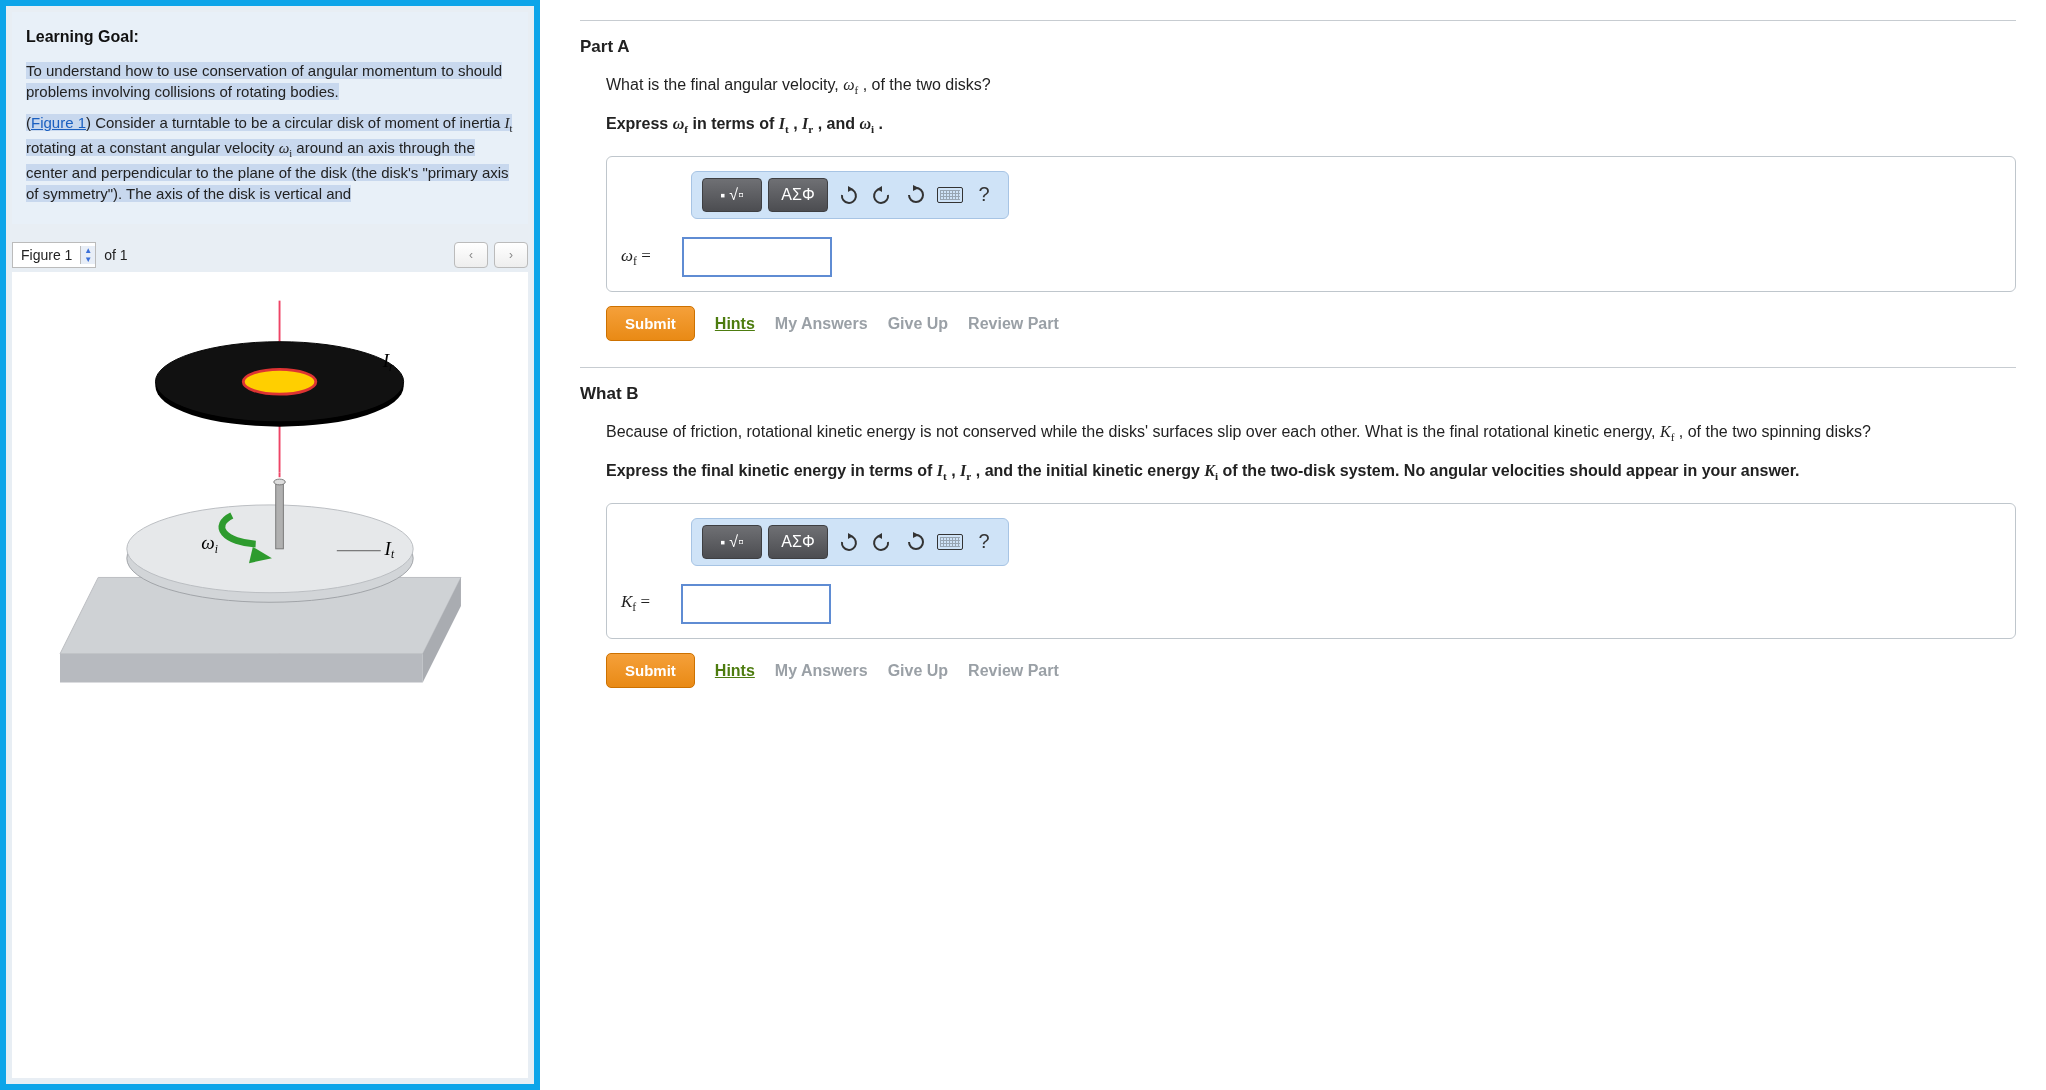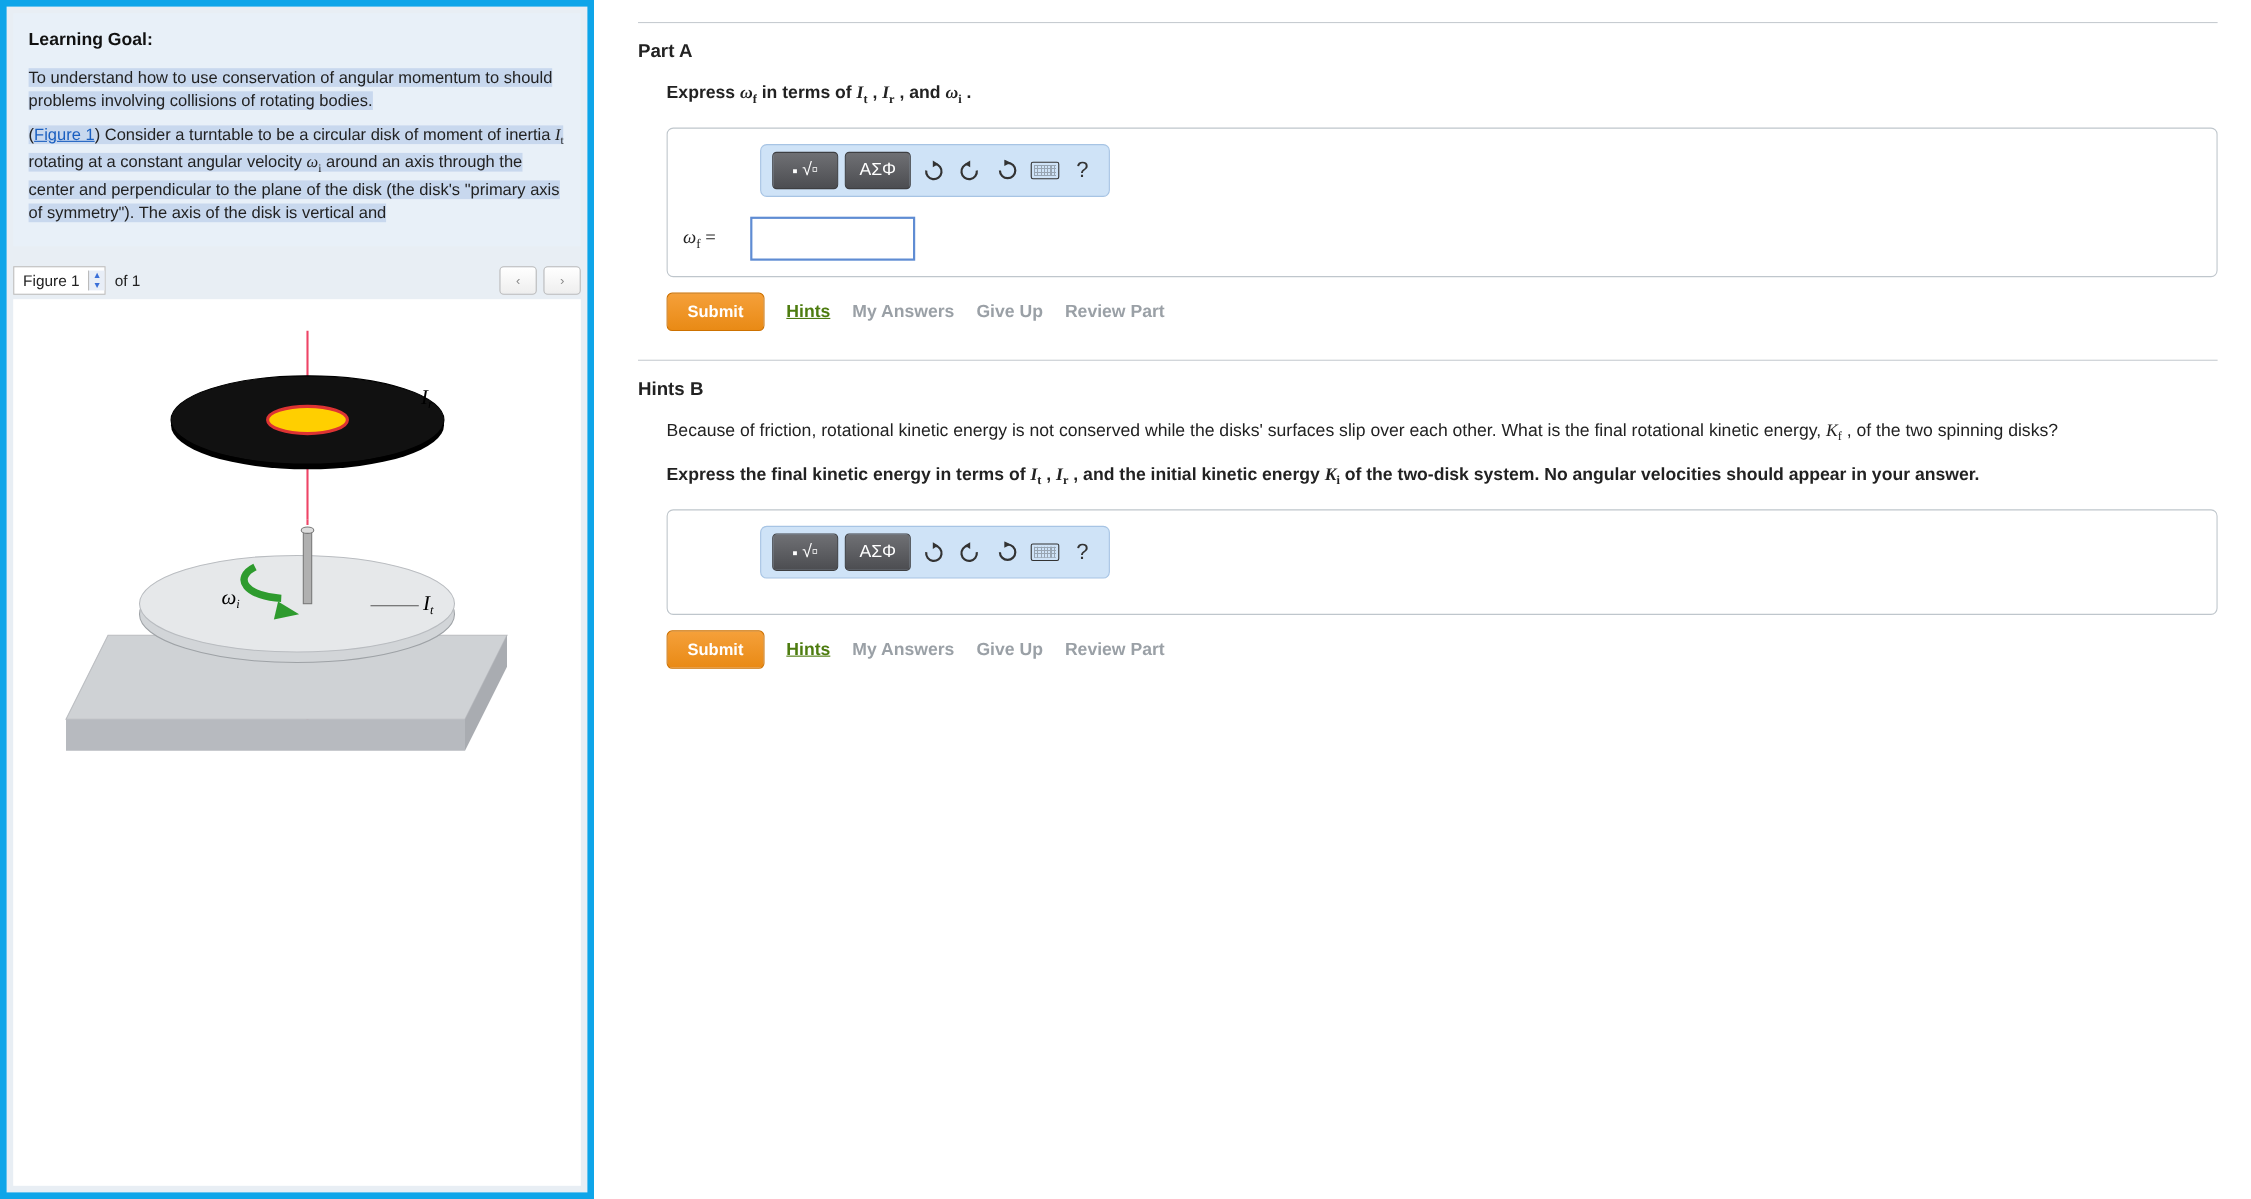--- a/index.html
+++ b/index.html
@@ -283,20 +283,23 @@
       </svg>
     </div>
   </div>
 
   <div class="right">
     <hr class="divider">
 
     <div class="part">
       <h2>Part A</h2>
       <div class="part-body">
+        <p class="question">
+          <span>What is the final angular velocity, </span><span class="math"><span>ω</span><span class="sub upright">f</span></span><span> , of the two disks?</span>
+        </p>
         <p class="instruct">
           <span>Express </span><span class="math"><span>ω</span><span class="sub upright">f</span></span><span> in terms of </span><span class="math"><span>I</span><span class="sub upright">t</span></span><span> , </span><span class="math"><span>I</span><span class="sub upright">r</span></span><span> , and </span><span class="math"><span>ω</span><span class="sub upright">i</span></span><span> .</span>
         </p>
 
         <div class="answer-box">
           <div class="toolbar-outer">
             <div class="toolbar">
               <button class="btn-dark">
                 <span style="font-size:14px;">▪</span>
                 <span>√▫</span>
@@ -340,21 +343,21 @@
           <span class="link-muted">My Answers</span>
           <span class="link-muted">Give Up</span>
           <span class="link-muted">Review Part</span>
         </div>
       </div>
     </div>
 
     <hr class="divider">
 
     <div class="part">
-      <h2>Hints B</h2>
+      <h2>What B</h2>
       <div class="part-body">
         <p class="question">
           <span>Because of friction, rotational kinetic energy is not conserved while the disks' surfaces slip over each other. What is the final rotational kinetic energy, </span><span class="math"><span>K</span><span class="sub upright">f</span></span><span> , of the two spinning disks?</span>
         </p>
         <p class="instruct">
           <span>Express the final kinetic energy in terms of </span><span class="math"><span>I</span><span class="sub upright">t</span></span><span> , </span><span class="math"><span>I</span><span class="sub upright">r</span></span><span> , and the initial kinetic energy </span><span class="math"><span>K</span><span class="sub upright">i</span></span><span> of the two-disk system. No angular velocities should appear in your answer.</span>
         </p>
 
         <div class="answer-box">
           <div class="toolbar-outer">
@@ -380,20 +383,26 @@
                 <svg width="20" height="20" viewBox="0 0 20 20">
                     <path d="M10 3 A7 7 0 1 1 3 10" fill="none" stroke="#333" stroke-width="2"></path>
                     <polygon points="7,0 13,3 7,6" fill="#333"></polygon>
                   </svg>
               </div>
               <div class="tb-icon">
                   <div class="kbd-icon"></div>
                 </div>
               <div class="tb-icon" style="font-size:20px;">?</div>
             </div>
+          </div>
+          <div class="answer-line">
+            <span class="answer-prefix math">
+              <span>K</span><span class="sub upright">f</span><span class="upright"> =</span>
+            </span>
+            <div class="answer-input" contenteditable="true" style=""></div>
           </div>
         </div>
 
         <div class="action-row">
           <button class="submit-btn">Submit</button>
           <span class="link-active">Hints</span>
           <span class="link-muted">My Answers</span>
           <span class="link-muted">Give Up</span>
           <span class="link-muted">Review Part</span>
         </div>

